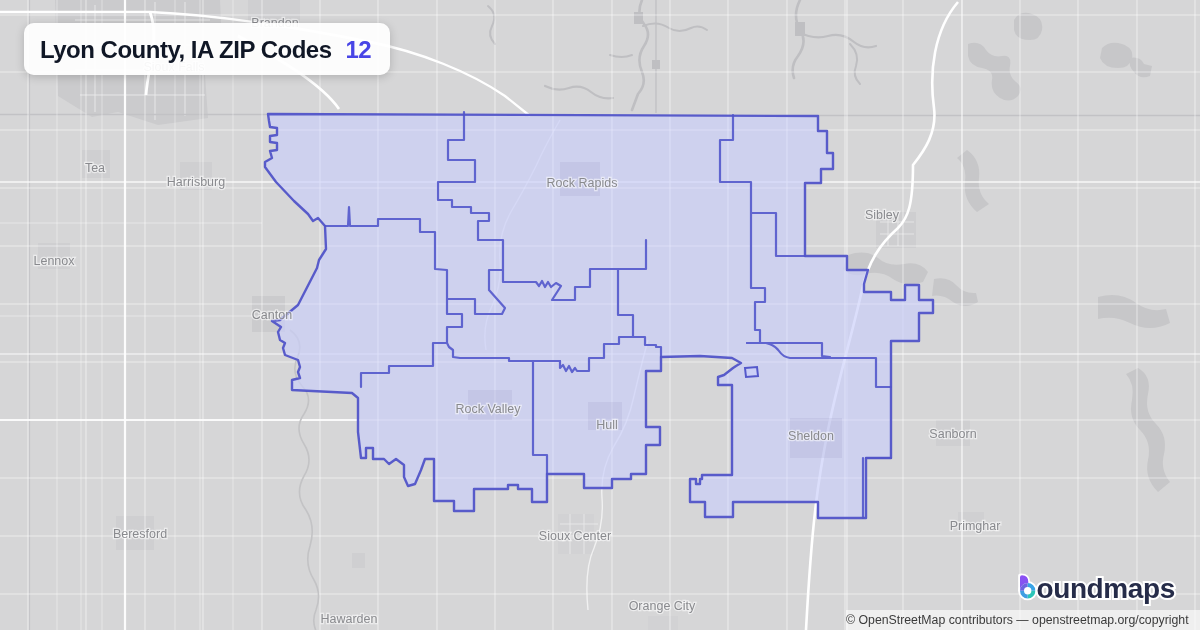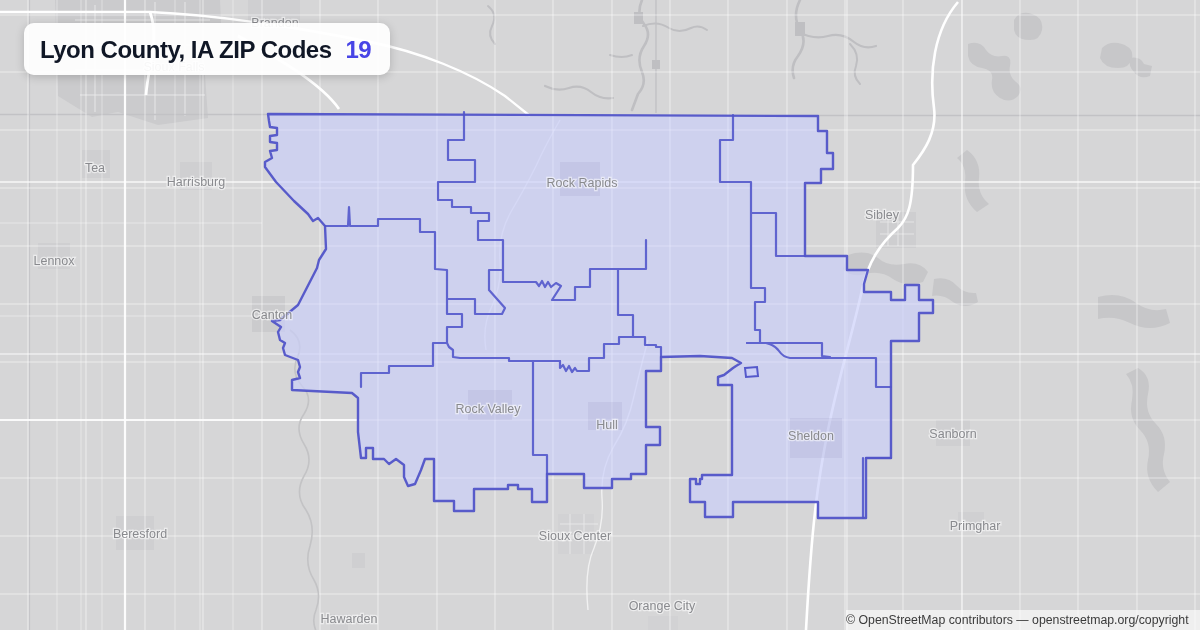--- a/index.html
+++ b/index.html
@@ -240,18 +240,40 @@
 <text x="975" y="530" font-family="Liberation Sans, sans-serif" font-size="12.5" fill="#898a8e" text-anchor="middle" style="paint-order:stroke" stroke="rgba(255,255,255,0.55)" stroke-width="2.5">Primghar</text>
 
 <text x="140" y="538" font-family="Liberation Sans, sans-serif" font-size="12.5" fill="#898a8e" text-anchor="middle" style="paint-order:stroke" stroke="rgba(255,255,255,0.55)" stroke-width="2.5">Beresford</text>
 
 <text x="349" y="623" font-family="Liberation Sans, sans-serif" font-size="12.5" fill="#898a8e" text-anchor="middle" style="paint-order:stroke" stroke="rgba(255,255,255,0.55)" stroke-width="2.5">Hawarden</text>
 
 <text x="662" y="610" font-family="Liberation Sans, sans-serif" font-size="12.5" fill="#898a8e" text-anchor="middle" style="paint-order:stroke" stroke="rgba(255,255,255,0.55)" stroke-width="2.5">Orange City</text>
 </svg>
 
 <div id="card">
-      <div class="t">Lyon County, IA ZIP Codes<span class="n">19</span></div>
+      <div class="t">Lyon County, IA ZIP Codes<span class="n">12</span></div>
     </div>
 
+<div id="logo">
+<svg width="180" height="40" viewBox="0 0 180 40">
+<defs>
+<linearGradient id="pgrad" x1="0" y1="0" x2="0" y2="1">
+<stop offset="0" stop-color="#8d50f4"></stop>
+            <stop offset="1" stop-color="#7a58ec"></stop>
+</linearGradient>
+</defs>
+
+<g>
+<circle cx="20.7" cy="22.7" r="9.6" fill="#ffffff"></circle>
+<path d="M11.2,22.7 L11.2,7.5 Q11.2,5.5 14.2,5.5 Q23.1,5.6 23.1,14 L23.1,22.7 Z" fill="#ffffff"></path>
+<path d="M13.0,22.7 A7.7,7.7 0 0 1 20.7,15.0 L20.7,19.0 A3.7,3.7 0 0 0 17.0,22.7 Z" fill="#6d64e0"></path>
+<path d="M13,15.4 L13,9.3 Q13,7.3 15,7.3 Q21.3,7.3 21.3,14 L21.3,15.4 L20.7,15.0 A7.7,7.7 0 0 0 13.0,22.7 Z" fill="url(#pgrad)"></path>
+<path d="M20.7,15.0 A7.7,7.7 0 0 1 28.4,22.7 L24.4,22.7 A3.7,3.7 0 0 0 20.7,19.0 Z" fill="#38a3e6"></path>
+<path d="M28.4,22.7 A7.7,7.7 0 0 1 20.7,30.4 L20.7,26.4 A3.7,3.7 0 0 0 24.4,22.7 Z" fill="#2cc5b8"></path>
+<path d="M20.7,30.4 A7.7,7.7 0 0 1 13.0,22.7 L17.0,22.7 A3.7,3.7 0 0 0 20.7,26.4 Z" fill="#3f9ee2"></path>
+</g>
+
+<text x="29.5" y="29.5" font-family="Liberation Sans, sans-serif" font-size="28" font-weight="bold" fill="#262c49" stroke="#ffffff" stroke-width="4" style="paint-order:stroke" letter-spacing="-0.4">oundmaps</text>
+</svg>
+</div>
 
 <div id="attr">© OpenStreetMap contributors — openstreetmap.org/copyright</div>
 </div>
 
 </body></html>

